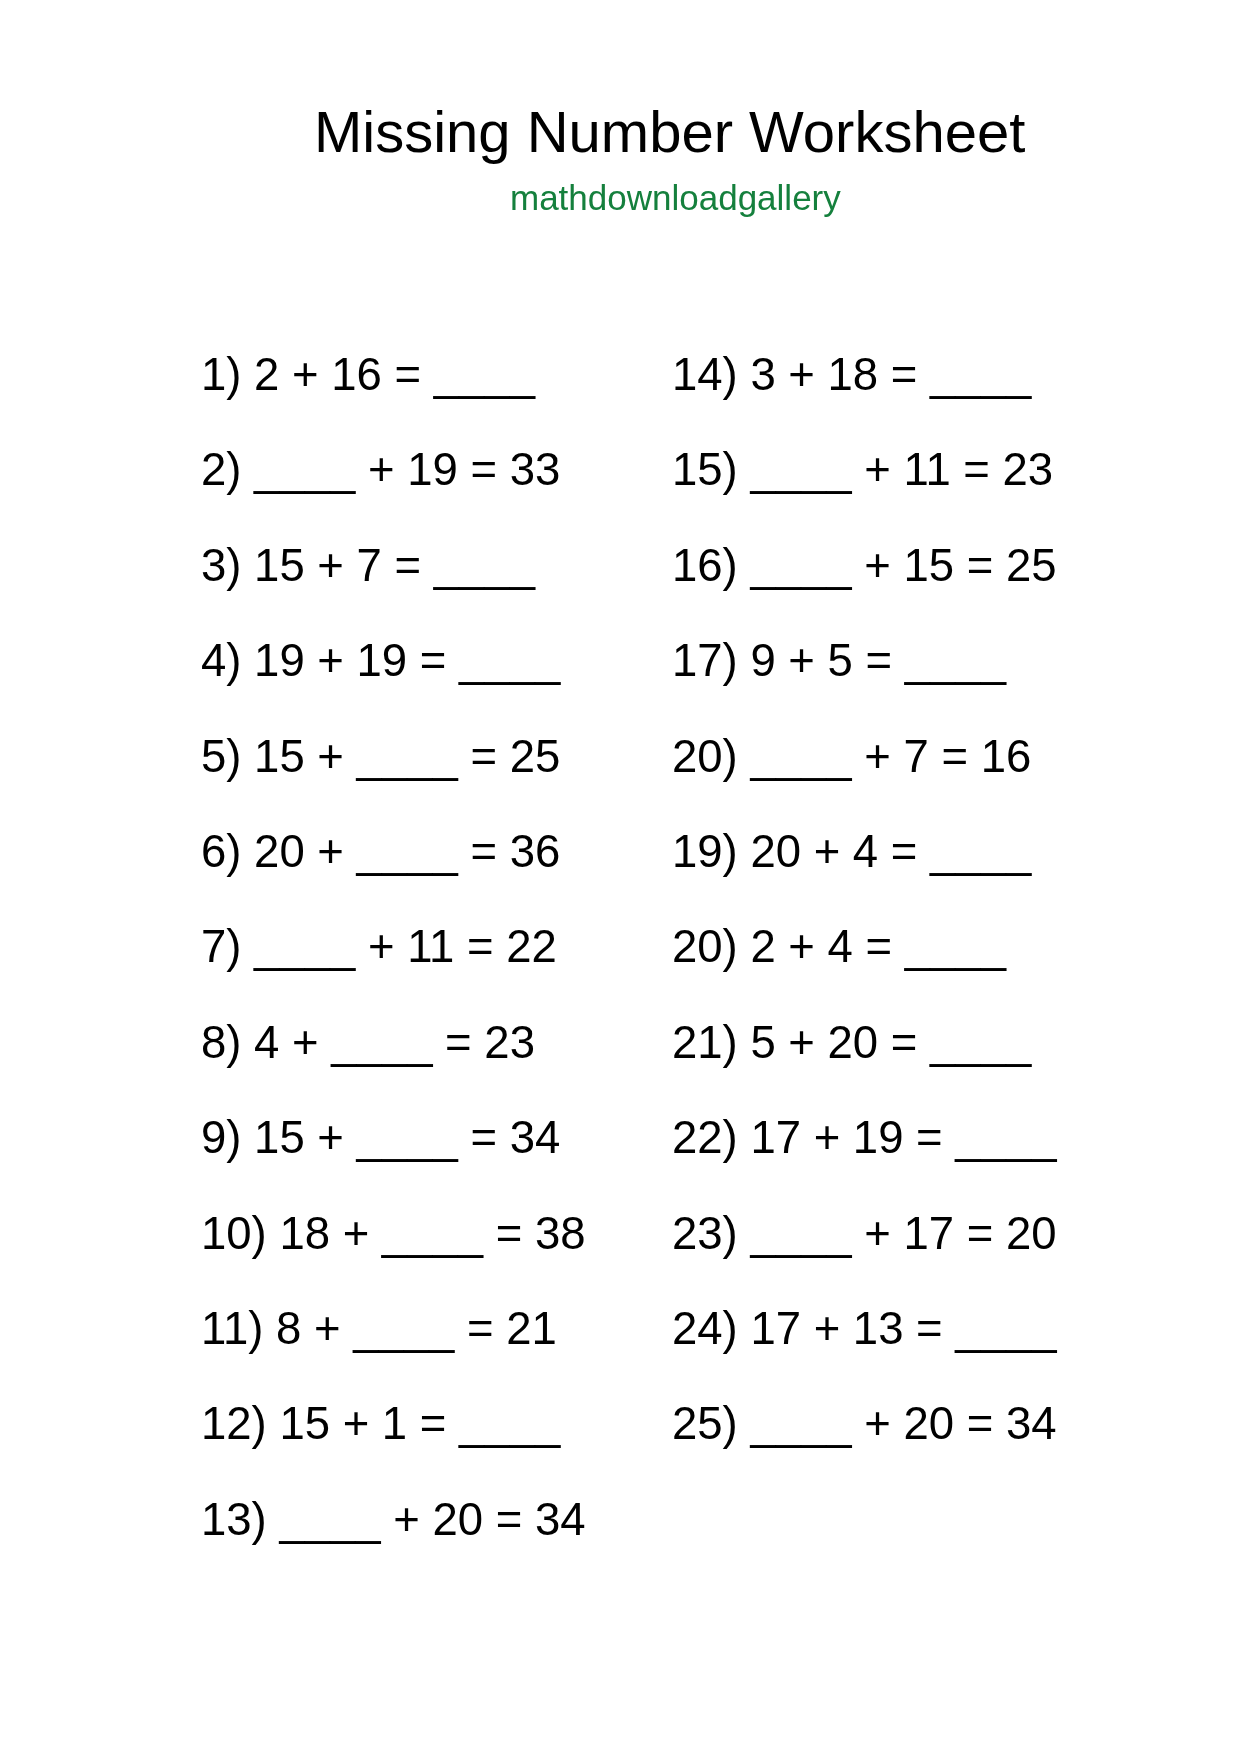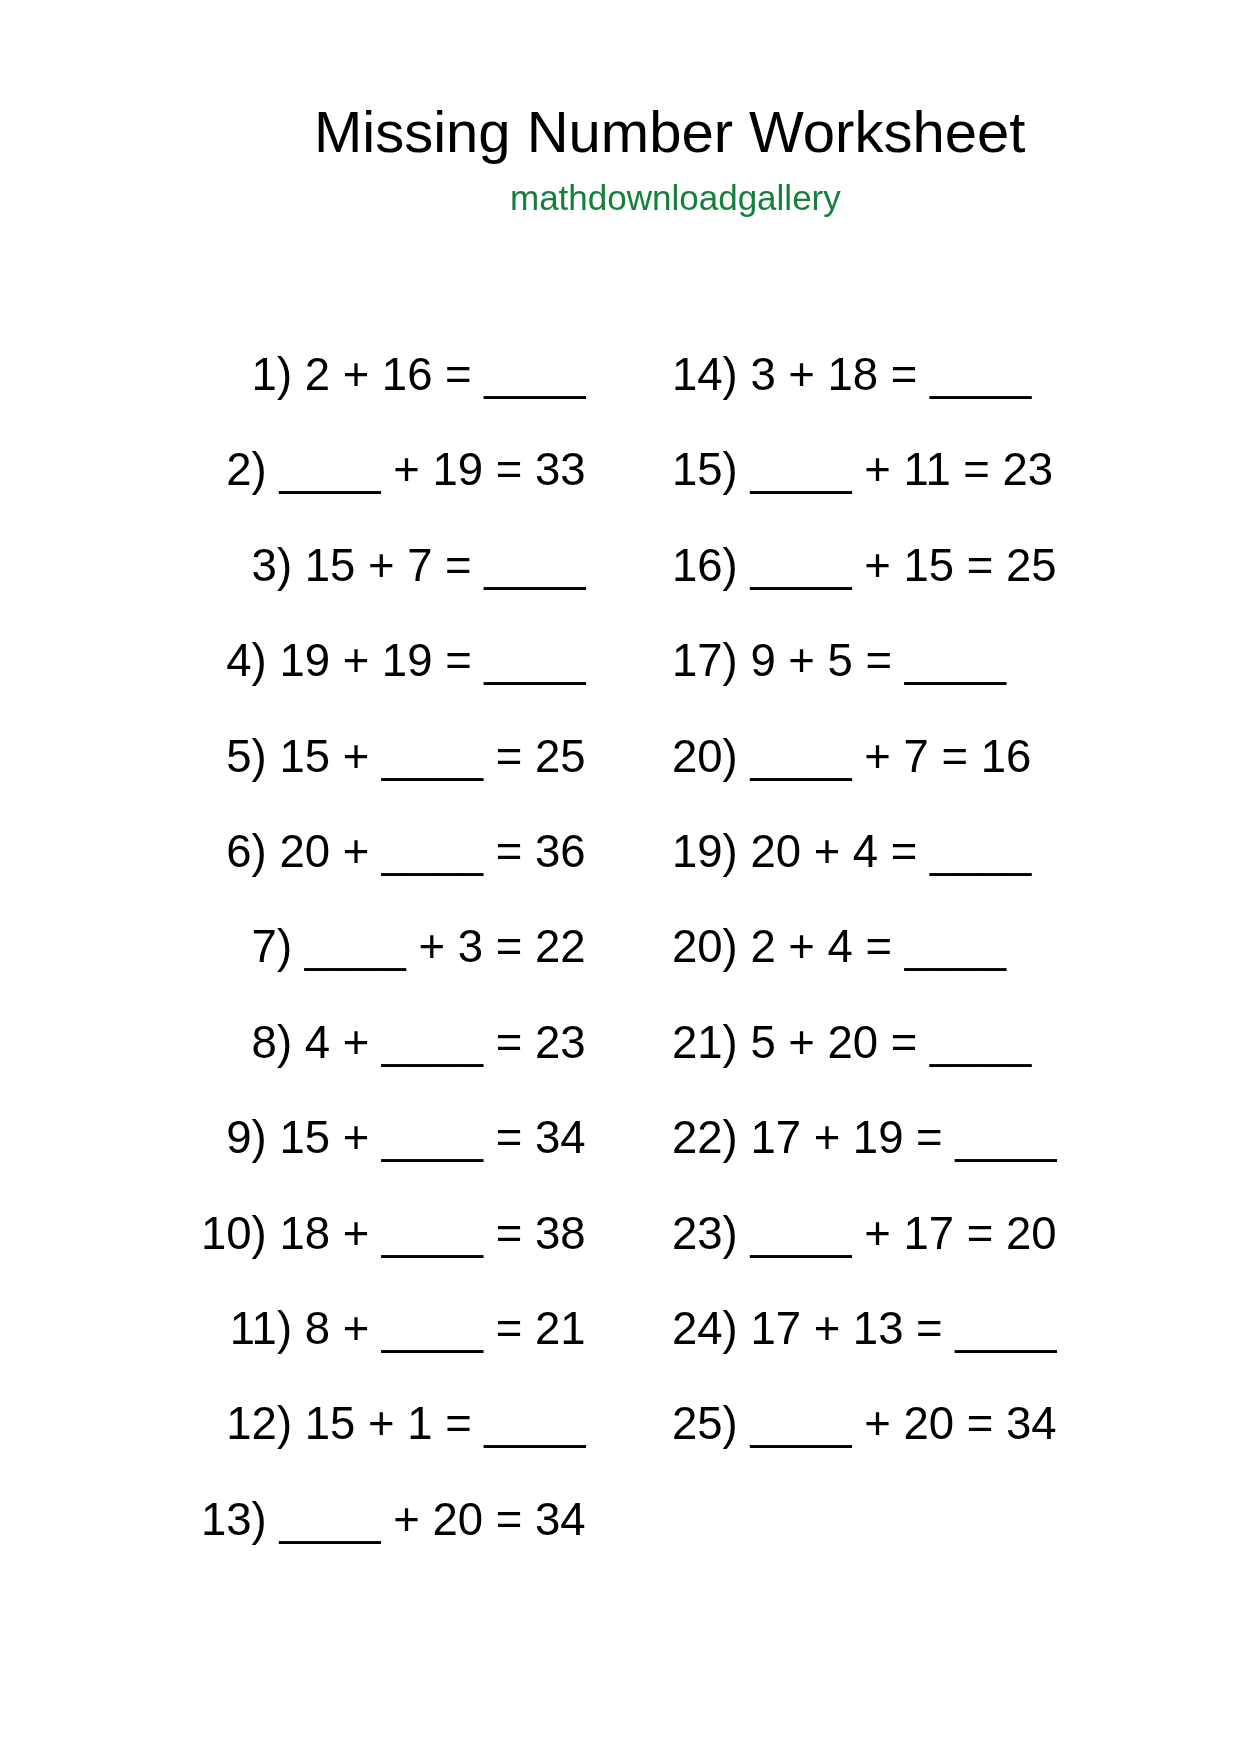--- a/index.html
+++ b/index.html
@@ -34,21 +34,21 @@
       top: 178px;
       font-size: 35px;
       line-height: 40px;
       white-space: nowrap;
       color: #15803d;
     }
     .column {
       position: absolute;
       top: 349px;
     }
-    .column.left { left: 201px; text-align: right; }
+    .column.left { left: 201px; }
     .column.right { left: 672px; }
     .problem {
       height: 95.4px;
       font-size: 45.5px;
       line-height: 52px;
       white-space: nowrap;
       color: #000000;
     }
     .problem span { white-space: pre; }
   </style>
@@ -59,21 +59,21 @@
   <div class="title">Missing Number Worksheet</div>
   <div class="subtitle">mathdownloadgallery</div>
 
   <div class="column left">
     <div class="problem"><span>1) 2 + 16 = ____</span></div>
     <div class="problem"><span>2) ____ + 19 = 33</span></div>
     <div class="problem"><span>3) 15 + 7 = ____</span></div>
     <div class="problem"><span>4) 19 + 19 = ____</span></div>
     <div class="problem"><span>5) 15 + ____ = 25</span></div>
     <div class="problem"><span>6) 20 + ____ = 36</span></div>
-    <div class="problem"><span>7) ____ + 3 = 22</span></div>
+    <div class="problem"><span>7) ____ + 11 = 22</span></div>
     <div class="problem"><span>8) 4 + ____ = 23</span></div>
     <div class="problem"><span>9) 15 + ____ = 34</span></div>
     <div class="problem"><span>10) 18 + ____ = 38</span></div>
     <div class="problem"><span>11) 8 + ____ = 21</span></div>
     <div class="problem"><span>12) 15 + 1 = ____</span></div>
     <div class="problem"><span>13) ____ + 20 = 34</span></div>
   </div>
 
   <div class="column right">
     <div class="problem"><span>14) 3 + 18 = ____</span></div>

